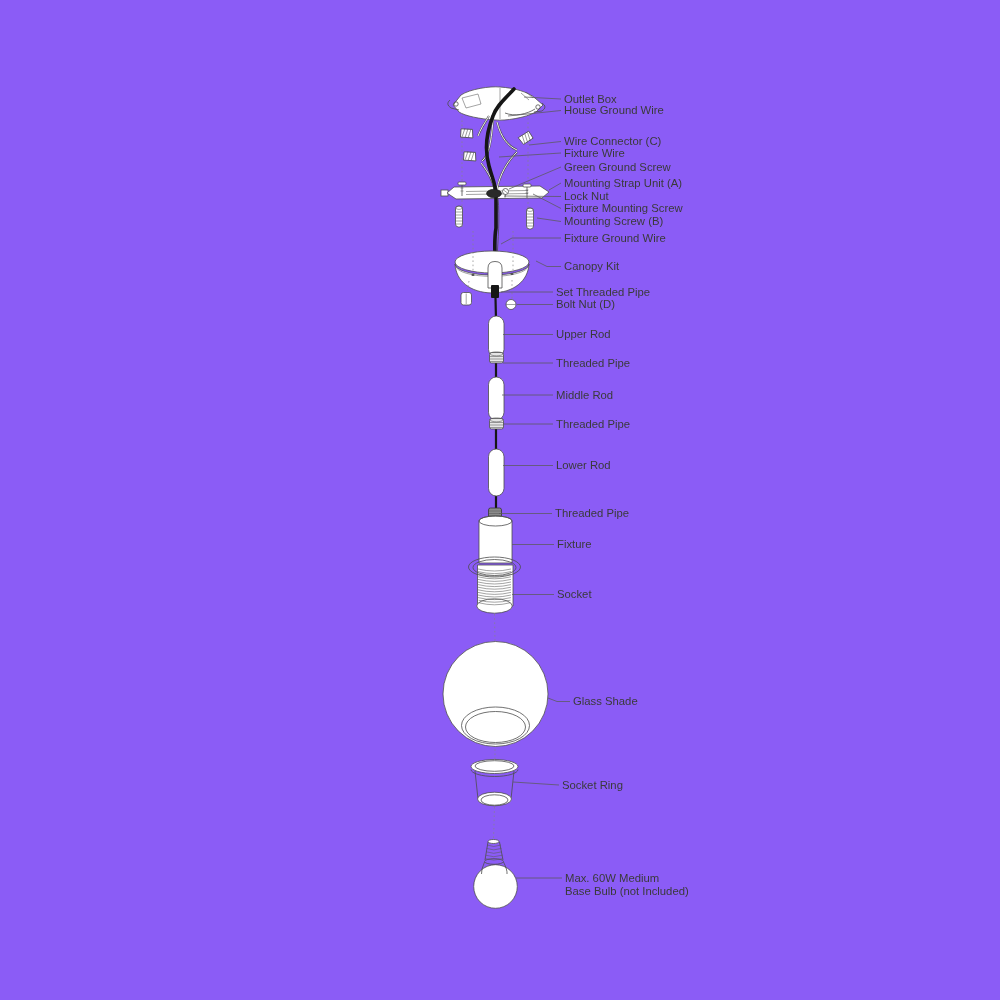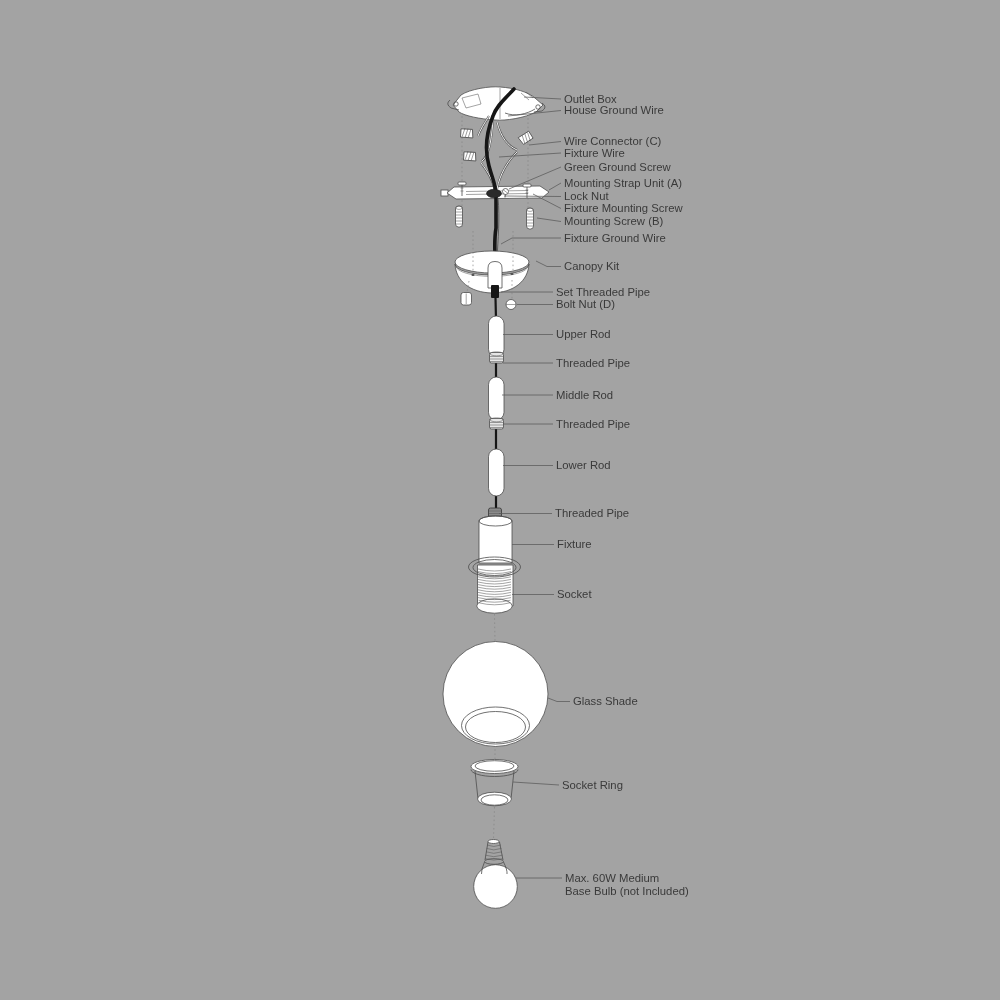--- a/index.html
+++ b/index.html
@@ -1,16 +1,16 @@
 <!DOCTYPE html>
 <html><head>
 <meta charset="utf-8">
 <style>
   html,body{margin:0;padding:0;background:#ffffff;}
-  .canvas{position:relative;width:1000px;height:1000px;background:#a3a3a3;overflow:hidden;
+  .canvas{position:relative;width:1000px;height:1000px;background:#8b5cf6;overflow:hidden;
           font-family:"Liberation Sans",sans-serif;text-decoration:underline;}
   svg{position:absolute;left:0;top:0;}
   .ln  {stroke:#4d4d4d;fill:none;stroke-width:.8;}
   .lnf {stroke:#4d4d4d;fill:#ffffff;stroke-width:.8;}
   .thin{stroke:#585858;fill:none;stroke-width:.55;}
   .dash{stroke:#848484;fill:none;stroke-width:.7;stroke-dasharray:1.6 2.6;}
   .cable{stroke:#161616;fill:none;stroke-linecap:round;}
   .wireO{stroke:#4f4f4f;fill:none;stroke-width:2;}
   .wireI{stroke:#ffffff;fill:none;stroke-width:.9;}
   .leader{stroke:#5a5a5a;fill:none;stroke-width:.75;}

